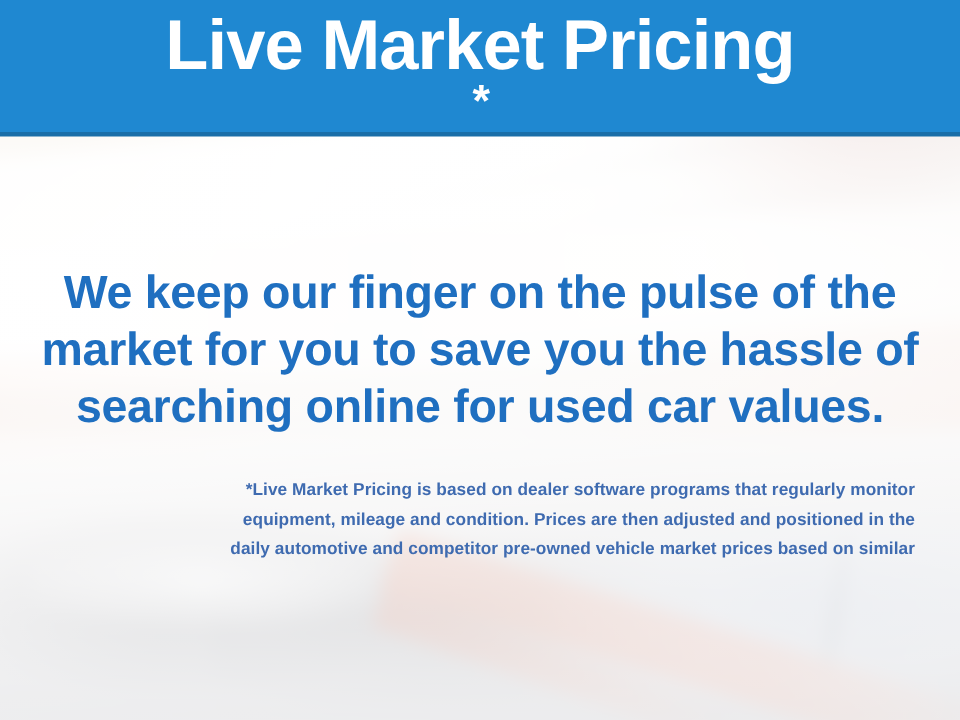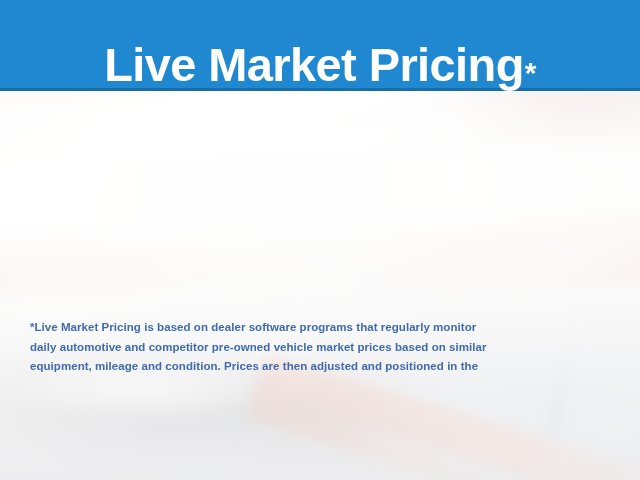--- a/index.html
+++ b/index.html
@@ -264,28 +264,29 @@
     height: 3px;
     background: #1a6ea8;
   }
   .banner-title {
     position: absolute;
     left: 0;
     top: 0;
     width: 640px;
     height: 88px;
     display: flex;
-    align-items: flex-end;
+    align-items: center;
     justify-content: center;
     color: #ffffff;
     font-size: 47px;
     font-weight: bold;
     letter-spacing: -0.6px;
     line-height: 1;
     white-space: nowrap;
+    flex-direction: column;
   }
   .banner-title .asterisk {
     font-size: 30px;
     vertical-align: super;
     line-height: 1;
     margin-left: 1px;
   }
 
   
   .headline {
@@ -304,21 +305,21 @@
     display: block;
     white-space: nowrap;
   }
 
   
   .disclaimer {
     position: absolute;
     left: 30px;
     top: 318px;
     width: 580px;
-    text-align: left;
+    text-align: right;
     color: #3f6bb0;
     font-size: 11.5px;
     font-weight: bold;
     line-height: 19.5px;
     letter-spacing: 0.05px;
   }
   .disclaimer .dc-line {
     display: block;
     white-space: nowrap;
   }
@@ -351,20 +352,25 @@
     <div class="veil"></div>
   </div>
 
   <div class="banner"></div>
   <div class="banner-edge"></div>
   <div class="banner-title">
     <span>Live Market Pricing</span>
       <span class="asterisk">*</span>
   </div>
 
+  <div class="headline">
+    <span class="hl-line">We keep our finger on the pulse of the</span>
+    <span class="hl-line">market for you to save you the hassle of</span>
+    <span class="hl-line">searching online for used car values.</span>
+  </div>
 
   <div class="disclaimer">
     <span class="dc-line">*Live Market Pricing is based on dealer software programs that regularly monitor</span>
+    <span class="dc-line">equipment, mileage and condition. Prices are then adjusted and positioned in the</span>
     <span class="dc-line">daily automotive and competitor pre-owned vehicle market prices based on similar</span>
-    <span class="dc-line">equipment, mileage and condition. Prices are then adjusted and positioned in the</span>
   </div>
 
 </div>
 
 </body></html>

